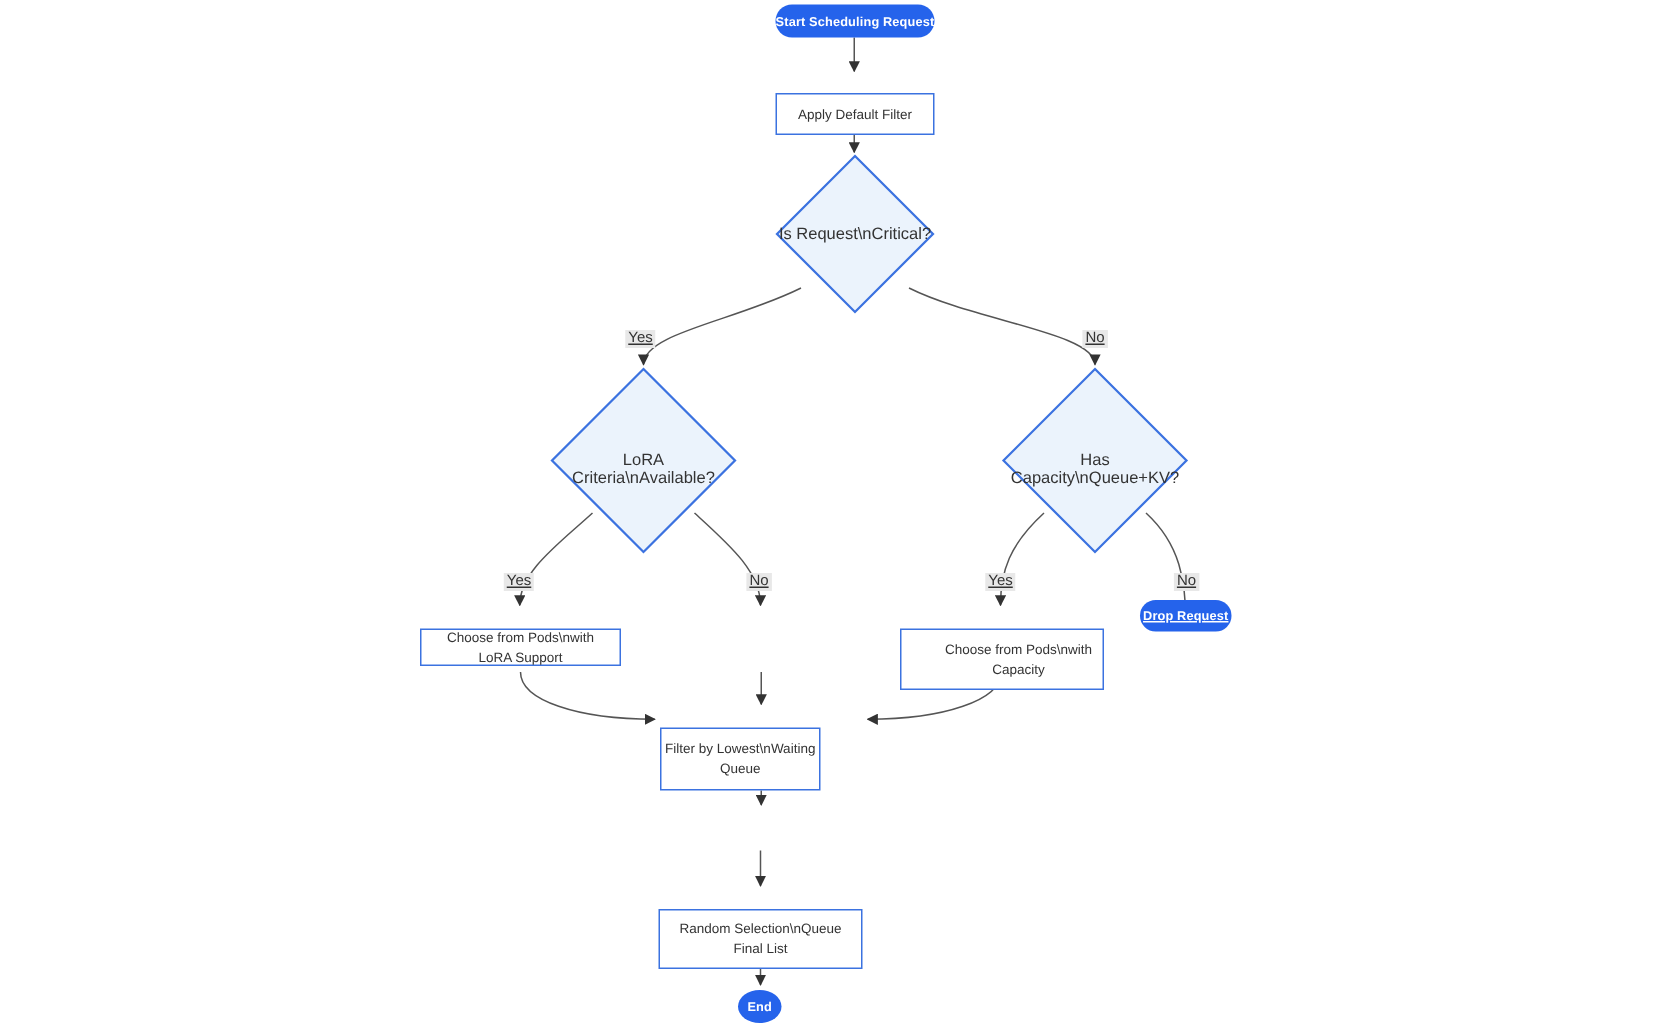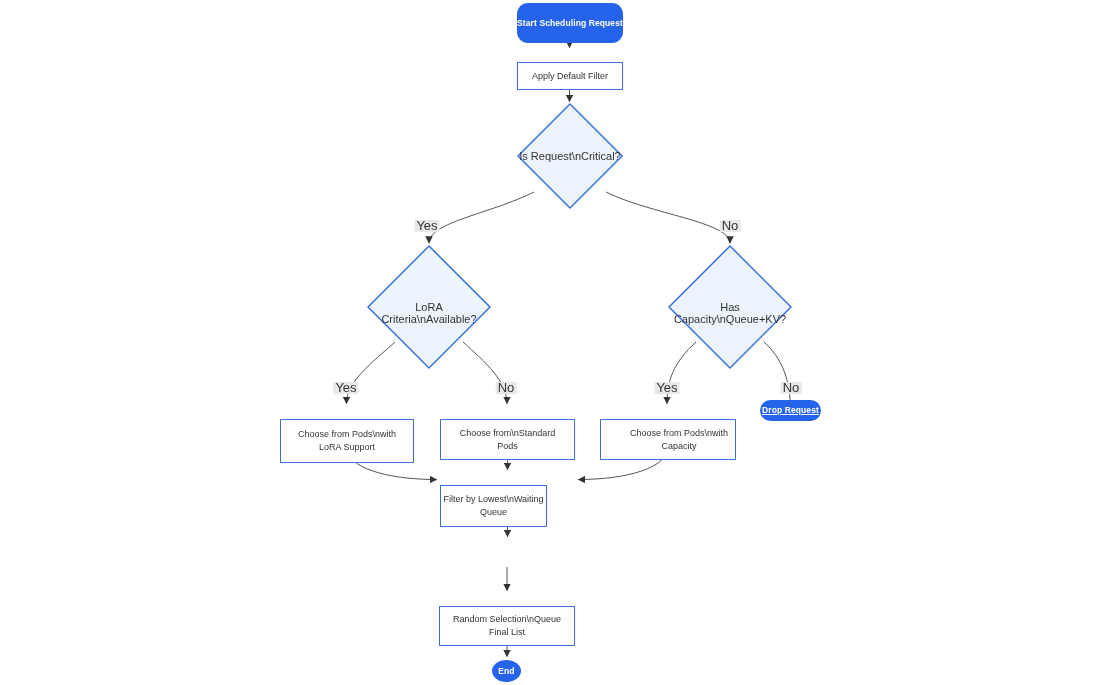--- a/index.html
+++ b/index.html
@@ -18,21 +18,21 @@
   .edges path.edge{fill:none;stroke:var(--edge);stroke-width:1;}
   .edges polygon.diamond{fill:var(--diamond_fill);stroke:var(--node_stroke);stroke-width:1.5;}
   .node{position:absolute;display:flex;align-items:center;justify-content:center;text-align:center;color:var(--text);font-size:9px;}
   .node-rect{background:#ffffff;border:1.4px solid var(--node_stroke);margin-top:12px;}
   .pill{background:var(--accent);color:#ffffff;font-weight:700;font-size:8.5px;border-radius:11px;white-space:nowrap;letter-spacing:.1px;}
   .pill-ellipse{border-radius:50%;}
   .lbl{line-height:13px;display:inline-block;}
   .lbl-w112{max-width:112px;}
   .lbl-w100{max-width:100px;}
   .diamond-label{position:absolute;width:120px;text-align:center;color:var(--text);font-size:11px;line-height:12px;}
-  .edge-label{position:absolute;transform:translate(-50%,-50%);background:var(--label_bg);color:var(--text);font-size:13px;line-height:10px;padding:1px 2px;}
+  .edge-label{position:absolute;transform:translate(-50%,-50%);background:var(--label_bg);color:var(--text);font-size:10px;line-height:10px;padding:1px 2px;text-decoration:underline;}
 </style>
 </head>
 <body>
 
 <div class="canvas">
 
   <svg class="edges" viewBox="0 0 1103 685" xmlns="http://www.w3.org/2000/svg">
     <defs>
       <marker id="arrow" viewBox="0 0 10 10" refX="9" refY="5" markerWidth="7.5" markerHeight="7.5" orient="auto-start-reverse">
         <path d="M0,0 L10,5 L0,10 z" fill="#333333"></path>
@@ -51,39 +51,36 @@
     <path class="edge" d="M667.5,448 C667.5,467 629,479.5 578.5,479.5" marker-end="url(#arrow)"></path>
     <path class="edge" d="M507.5,515 L507.5,536.5" marker-end="url(#arrow)"></path>
     <path class="edge" d="M507,567 L507,590.5" marker-end="url(#arrow)"></path>
     <path class="edge" d="M507,634 L507,656.5" marker-end="url(#arrow)"></path>
 
     <polygon class="diamond" points="570,104 622,156 570,208 518,156"></polygon>
     <polygon class="diamond" points="429,246 490,307 429,368 368,307"></polygon>
     <polygon class="diamond" points="730,246 791,307 730,368 669,307"></polygon>
   </svg>
 
-  <div class="node pill" style="left:517px;top:3px;width:106px;height:40px;">
+  <div class="node pill" style="left:517px;top:3px;width:106px;height:22px;">
     <span class="lbl">Start Scheduling Request</span>
   </div>
 
   <div class="node node-rect" style="left:517px;top:50px;width:106px;height:28px;">
     <span class="lbl">Apply Default Filter</span>
   </div>
 
   <div class="diamond-label" style="left:510px;top:150px;">Is Request\nCritical?</div>
   <div class="diamond-label" style="left:369px;top:301px;">LoRA Criteria\nAvailable?</div>
   <div class="diamond-label" style="left:670px;top:301px;">Has Capacity\nQueue+KV?</div>
 
-  <div class="node node-rect" style="left:280px;top:407px;width:134px;height:44px;">
+  <div class="node node-rect" style="left:280px;top:407px;width:134px;height:25px;">
     <span class="lbl lbl-w112">Choose from Pods\nwith LoRA Support</span>
   </div>
 
-  <div class="node node-rect" style="left:440px;top:407px;width:135px;height:41px;">
-    <span class="lbl lbl-w100">Choose from\nStandard Pods</span>
-  </div>
 
   <div class="node node-rect" style="left:600px;top:407px;width:136px;height:41px;justify-content:flex-end;">
     <span class="lbl lbl-w112">Choose from Pods\nwith Capacity</span>
   </div>
 
   <div class="node pill" style="left:760px;top:400px;width:61px;height:21px;text-decoration:underline;">
     <span class="lbl">Drop Request</span>
   </div>
 
   <div class="node node-rect" style="left:440px;top:473px;width:107px;height:42px;">

